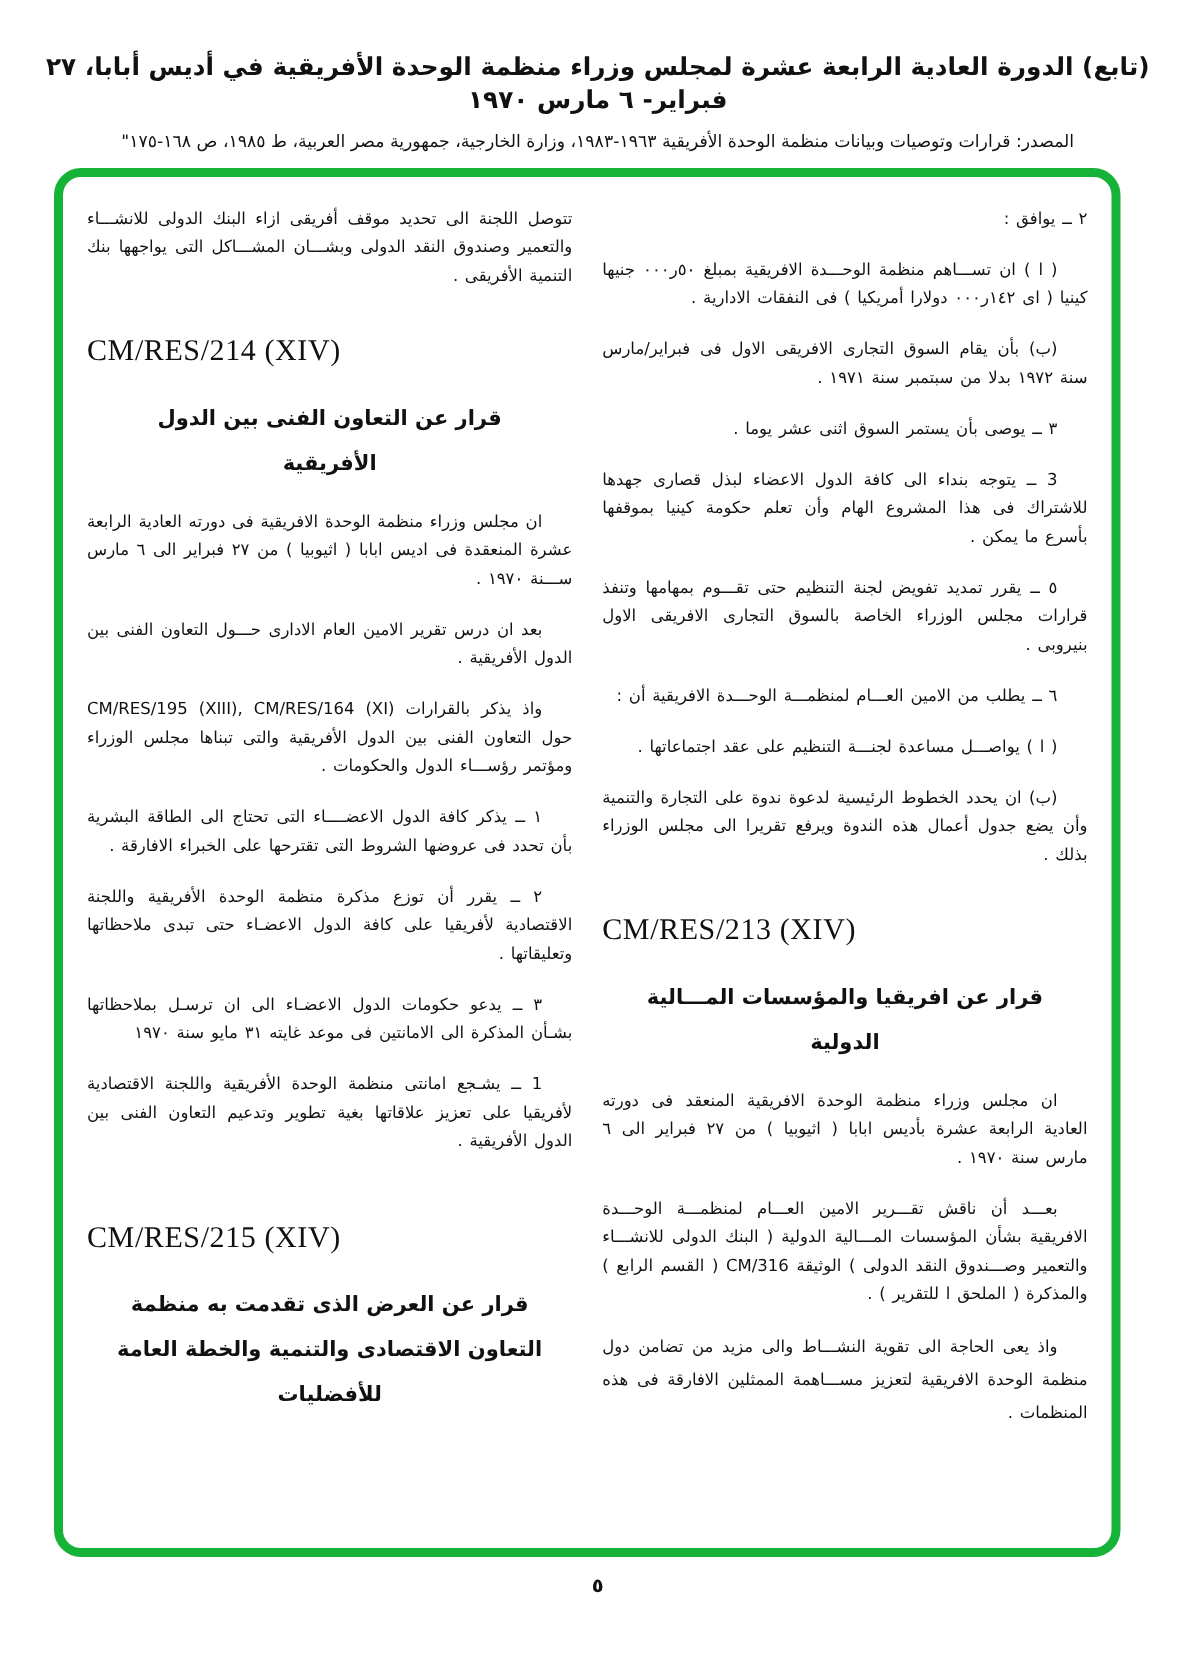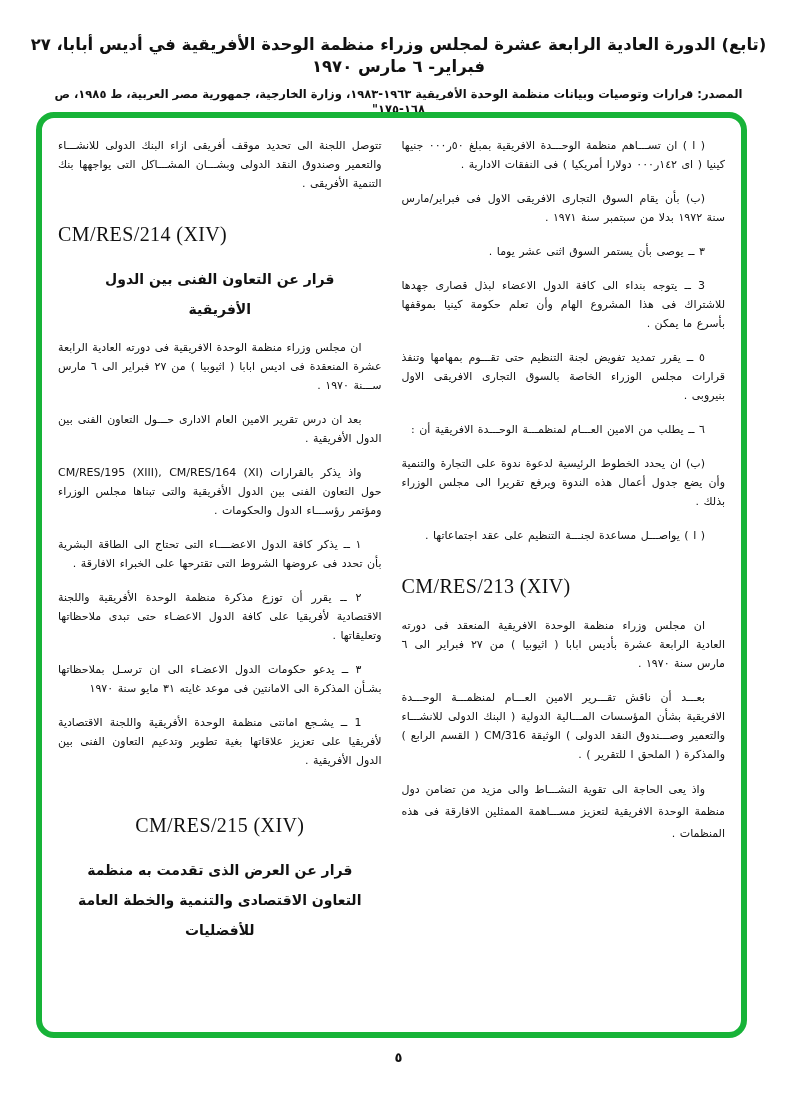--- a/index.html
+++ b/index.html
@@ -24,21 +24,21 @@
   }
   .header .line1 {
     font-size: 16.5px;
     font-weight: bold;
     line-height: 22px;
     letter-spacing: 0;
   }
   .header .line2 {
     margin-top: 9px;
     font-size: 11.5px;
-    font-weight: bold;
+    font-weight: normal;
     line-height: 15px;
   }
 
   
   .frame {
     position: absolute;
     left: 36px;
     top: 112px;
     width: 711px;
     height: 926px;
@@ -73,21 +73,21 @@
 
   .ref {
     direction: ltr;
     text-align: left;
     font-family: "Liberation Serif", serif;
     font-size: 20px;
     font-weight: 500;
     letter-spacing: 0.4px;
     margin: 30px 0 18px 0;
   }
-  .ref-lg { margin-top: 44px; text-align: center; }
+  .ref-lg { margin-top: 44px; }
 
   .title {
     font-weight: bold;
     text-align: center;
     font-size: 14px;
     line-height: 30px;
     margin: 0 14px 14px 14px;
   }
 
   
@@ -106,29 +106,31 @@
 
 <div class="header">
   <div class="line1">(تابع) الدورة العادية الرابعة عشرة لمجلس وزراء منظمة الوحدة الأفريقية في أديس أبابا، ٢٧ فبراير- ٦ مارس ١٩٧٠</div>
   <div class="line2">المصدر: قرارات وتوصيات وبيانات منظمة الوحدة الأفريقية ١٩٦٣-١٩٨٣، وزارة الخارجية، جمهورية مصر العربية، ط ١٩٨٥، ص ١٦٨-١٧٥"</div>
 </div>
 
 <div class="frame" style="border-color: rgb(23, 179, 56);">
   <div class="cols">
 
     <div class="col">
+      <p class="para no-indent">٢ ــ يوافق :</p>
       <p class="para">( ا ) ان تســـاهم منظمة الوحـــدة الافريقية بمبلغ ٥٠ر٠٠٠ جنيها كينيا ( اى ١٤٢ر٠٠٠ دولارا أمريكيا ) فى النفقات الادارية .</p>
       <p class="para">(ب) بأن يقام السوق التجارى الافريقى الاول فى فبراير/مارس سنة ١٩٧٢ بدلا من سبتمبر سنة ١٩٧١ .</p>
       <p class="para">٣ ــ يوصى بأن يستمر السوق اثنى عشر يوما .</p>
       <p class="para">3 ــ يتوجه بنداء الى كافة الدول الاعضاء لبذل قصارى جهدها للاشتراك فى هذا المشروع الهام وأن تعلم حكومة كينيا بموقفها بأسرع ما يمكن .</p>
       <p class="para">٥ ــ يقرر تمديد تفويض لجنة التنظيم حتى تقـــوم بمهامها وتنفذ قرارات مجلس الوزراء الخاصة بالسوق التجارى الافريقى الاول بنيروبى .</p>
       <p class="para">٦ ــ يطلب من الامين العـــام لمنظمـــة الوحـــدة الافريقية أن :</p>
+      <p class="para">( ا ) يواصـــل مساعدة لجنـــة التنظيم على عقد اجتماعاتها .</p>
       <p class="para">(ب) ان يحدد الخطوط الرئيسية لدعوة ندوة على التجارة والتنمية وأن يضع جدول أعمال هذه الندوة ويرفع تقريرا الى مجلس الوزراء بذلك .</p>
-      <p class="para">( ا ) يواصـــل مساعدة لجنـــة التنظيم على عقد اجتماعاتها .</p>
       <p class="ref">CM/RES/213 (XIV)</p>
+      <p class="title">قرار عن افريقيا والمؤسسات المـــالية الدولية</p>
       <p class="para">ان مجلس وزراء منظمة الوحدة الافريقية المنعقد فى دورته العادية الرابعة عشرة بأديس ابابا ( اثيوبيا ) من ٢٧ فبراير الى ٦ مارس سنة ١٩٧٠ .</p>
       <p class="para">بعـــد أن ناقش تقـــرير الامين العـــام لمنظمـــة الوحـــدة الافريقية بشأن المؤسسات المـــالية الدولية ( البنك الدولى للانشـــاء والتعمير وصـــندوق النقد الدولى ) الوثيقة CM/316 ( القسم الرابع ) والمذكرة ( الملحق ا للتقرير ) .</p>
       <p class="para spread">واذ يعى الحاجة الى تقوية النشـــاط والى مزيد من تضامن دول منظمة الوحدة الافريقية لتعزيز مســـاهمة الممثلين الافارقة فى هذه المنظمات .</p>
 
     </div>
 
     <div class="col">
       <p class="para no-indent">تتوصل اللجنة الى تحديد موقف أفريقى ازاء البنك الدولى للانشـــاء والتعمير وصندوق النقد الدولى وبشـــان المشـــاكل التى يواجهها بنك التنمية الأفريقى .</p>
       <p class="ref">CM/RES/214 (XIV)</p>
       <p class="title">قرار عن التعاون الفنى بين الدول الأفريقية</p>

